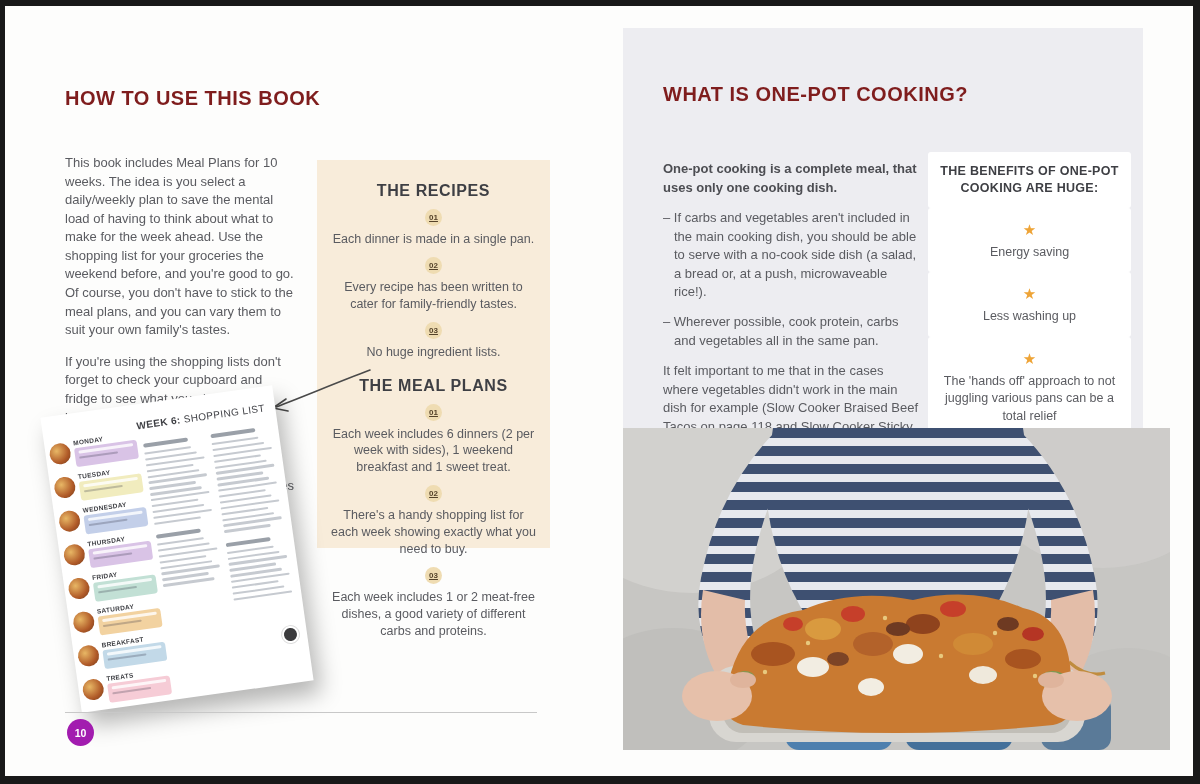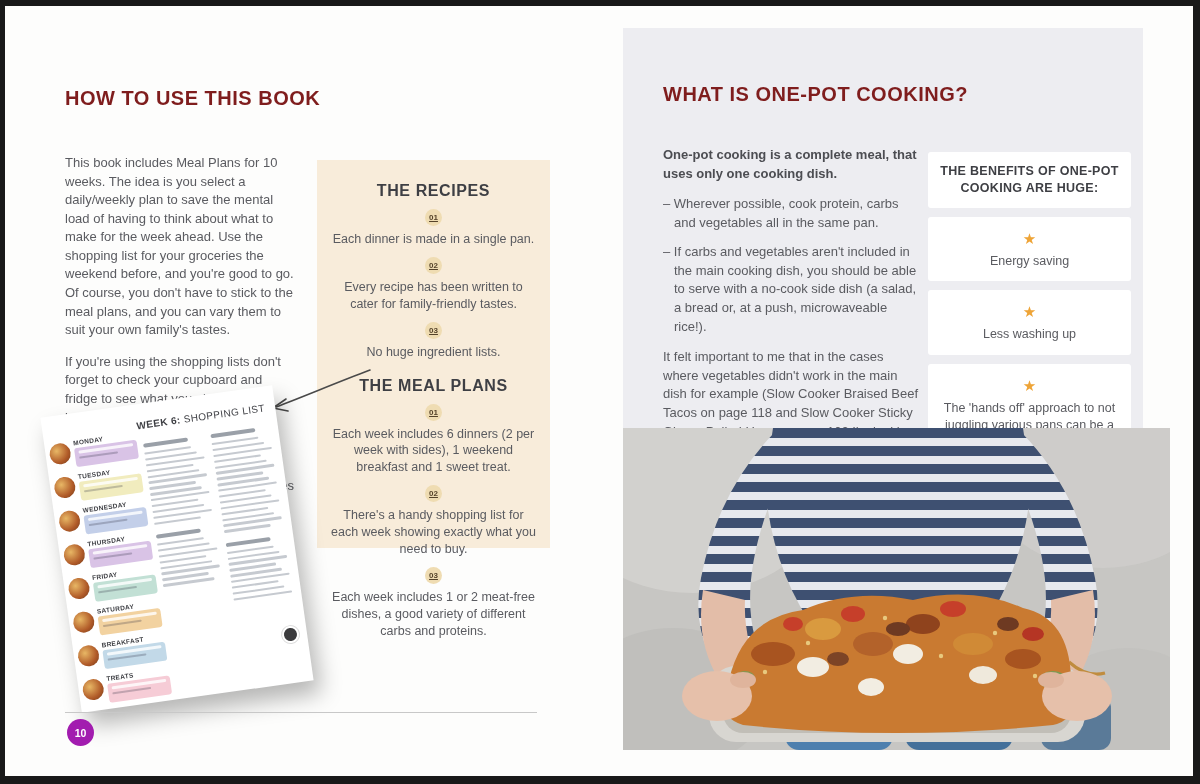--- a/index.html
+++ b/index.html
@@ -53,28 +53,28 @@
               background:#3b3b3d;border:2px solid #fff;box-shadow:0 0 0 1px #ddd;}
 
   .footer-line{position:absolute;left:60px;top:706px;width:472px;height:1px;background:#c8c8c8;}
   .page-badge{position:absolute;left:62px;top:713px;width:27px;height:27px;border-radius:50%;
               background:#a21caf;color:#fff;font-size:10.5px;font-weight:bold;
               display:flex;align-items:center;justify-content:center;}
 
   
   .gray-panel{position:absolute;left:618px;top:22px;width:520px;height:722px;background:#ededf1;}
   .gray-panel .page-title{left:40px;top:42px;}
-  .right-text{position:absolute;left:40px;top:118px;width:256px;color:#5a5b60;
+  .right-text{position:absolute;left:40px;top:132px;width:256px;color:#5a5b60;
               font-size:13px;line-height:1.43;}
   .right-text .intro{font-weight:bold;color:#4c4d52;margin:0 0 12px 0;}
   .right-text .dash{margin:0 0 11px 0;padding-left:11px;text-indent:-11px;}
   .right-text .para{margin:12px 0 0 0;}
 
   .benefits{position:absolute;left:305px;top:124px;width:203px;}
-  .b-card{background:#fff;border-radius:3px;margin-bottom:9px;text-align:center;
+  .b-card{background:#fff;border-radius:3px;text-align:center;
           padding:11px 12px;color:#5a5b60;font-size:12.5px;line-height:1.4;}
   .b-head{font-weight:bold;color:#3e3f44;font-size:12.5px;line-height:1.35;
           letter-spacing:.3px;font-stretch:condensed;}
   .star{font-size:15px;display:block;margin-bottom:4px;}
 
   .photo{position:absolute;left:0;top:400px;width:547px;height:322px;overflow:hidden;}
   .photo svg{display:block;width:100%;height:100%;}
 </style>
 </head>
 <body>
@@ -266,22 +266,22 @@
 
     <div class="footer-line"></div>
     <div class="page-badge">10</div>
   </section>
 
   <section class="gray-panel">
     <h1 class="page-title">WHAT IS ONE-POT COOKING?</h1>
 
     <div class="right-text">
       <p class="intro">One-pot cooking is a complete meal, that uses only one cooking dish.</p>
+      <p class="dash">– If carbs and vegetables aren't included in the main cooking dish, you should be able to serve with a no-cook side dish (a salad, a bread or, at a push, microwaveable rice!).</p>
       <p class="dash">– Wherever possible, cook protein, carbs and vegetables all in the same pan.</p>
-      <p class="dash">– If carbs and vegetables aren't included in the main cooking dish, you should be able to serve with a no-cook side dish (a salad, a bread or, at a push, microwaveable rice!).</p>
       <p class="para">It felt important to me that in the cases where vegetables didn't work in the main dish for example (Slow Cooker Braised Beef Tacos on page 118 and Slow Cooker Sticky Ginger Pulled Ham on page 102 I'm looking at you) we came up with a very quick side dish to serve with them that didn't need an additional cooking pot. So, in each weekly meal plan, you'll find two recipes that offer a no-cook side dish alongside the main.</p>
     </div>
 
     <div class="benefits">
       <div class="b-card b-head">THE BENEFITS OF ONE-POT COOKING ARE HUGE:</div>
       <div class="b-card">
         <span class="star" style="color: rgb(238, 164, 55);">★</span>
         <span>Energy saving</span>
       </div>
       <div class="b-card">

